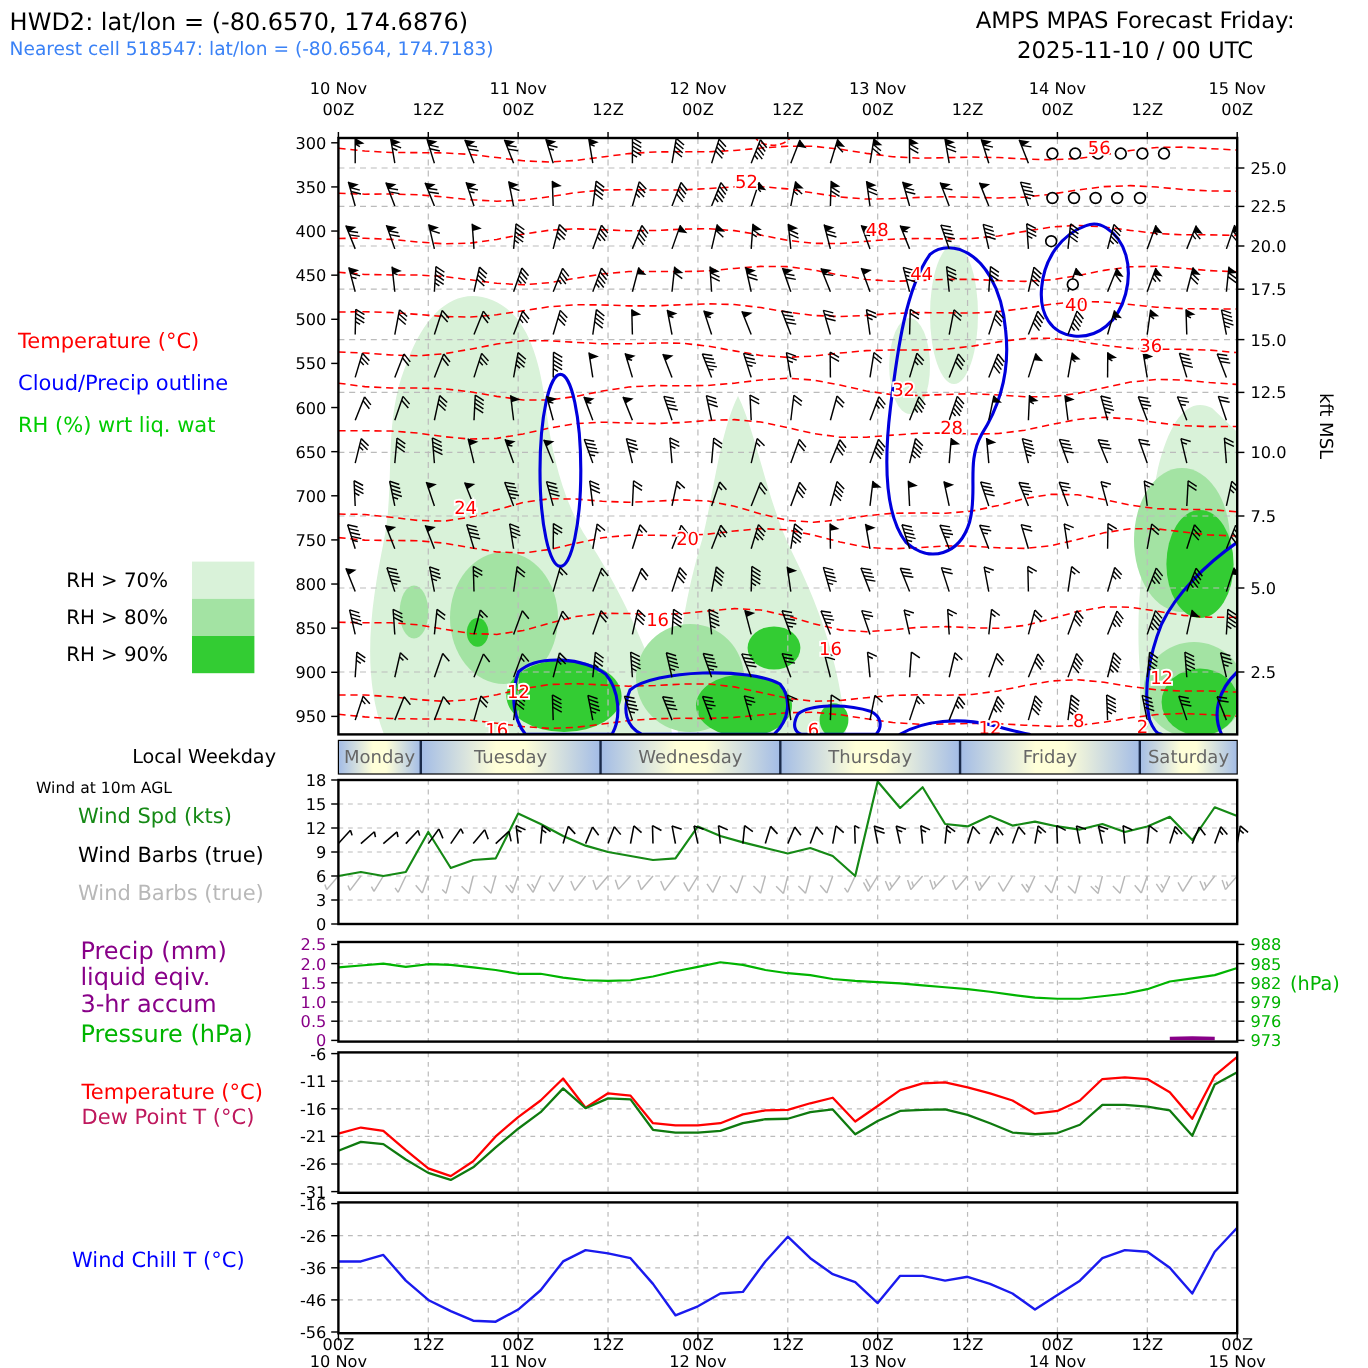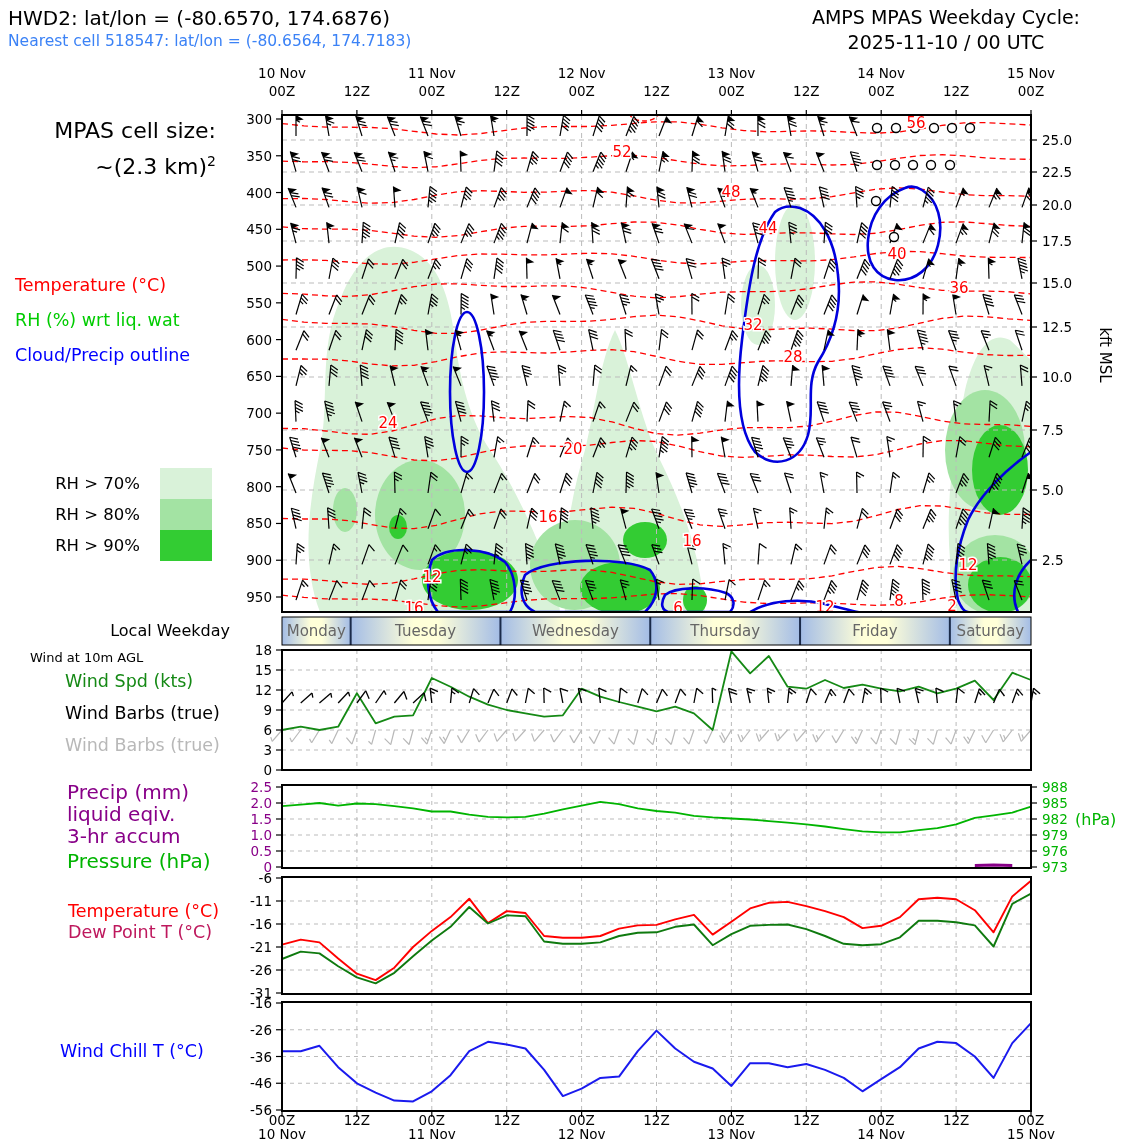--- a/index.html
+++ b/index.html
@@ -20,33 +20,29 @@
   .pp{font-size:20px;line-height:22px;}
   sup{font-size:14px;}
 </style>
 </head>
 <body>
 <div id="page">
 
 <div class="abs hdr-title" style="left:8px;top:6px;">HWD2: lat/lon = (-80.6570, 174.6876)</div>
 <div class="abs hdr-sub" style="left:8px;top:32px;">Nearest cell 518547: lat/lon = (-80.6564, 174.7183)</div>
 <div class="abs hdr-right" style="left:788px;top:5px;width:316px;">
-  <div>AMPS MPAS Weekday Cycle:</div>
+  <div>AMPS MPAS Forecast Friday:</div>
   <div>2025-11-10 / 00 UTC</div>
 </div>
 
-<div class="abs info" style="left:6px;top:115px;width:210px;">
-  <div>MPAS cell size:</div>
-  <div><span>~(2.3 km)</span><sup>2</sup></div>
-</div>
 
 <div class="abs leg" style="left:15px;top:268px;">
   <div style="color: rgb(255, 0, 0);">Temperature (°C)</div>
+  <div style="color: rgb(0, 0, 255);">Cloud/Precip outline</div>
   <div style="color: rgb(0, 204, 0);">RH (%) wrt liq. wat</div>
-  <div style="color: rgb(0, 0, 255);">Cloud/Precip outline</div>
 </div>
 
 <div class="abs" style="left:12px;top:468px;">
   <div style="display:flex;justify-content:flex-end;">
     <div>
       <div class="rhrow">RH &gt; 70%</div>
       <div class="rhrow">RH &gt; 80%</div>
       <div class="rhrow">RH &gt; 90%</div>
     </div>
     <div style="margin-left:20px;">

